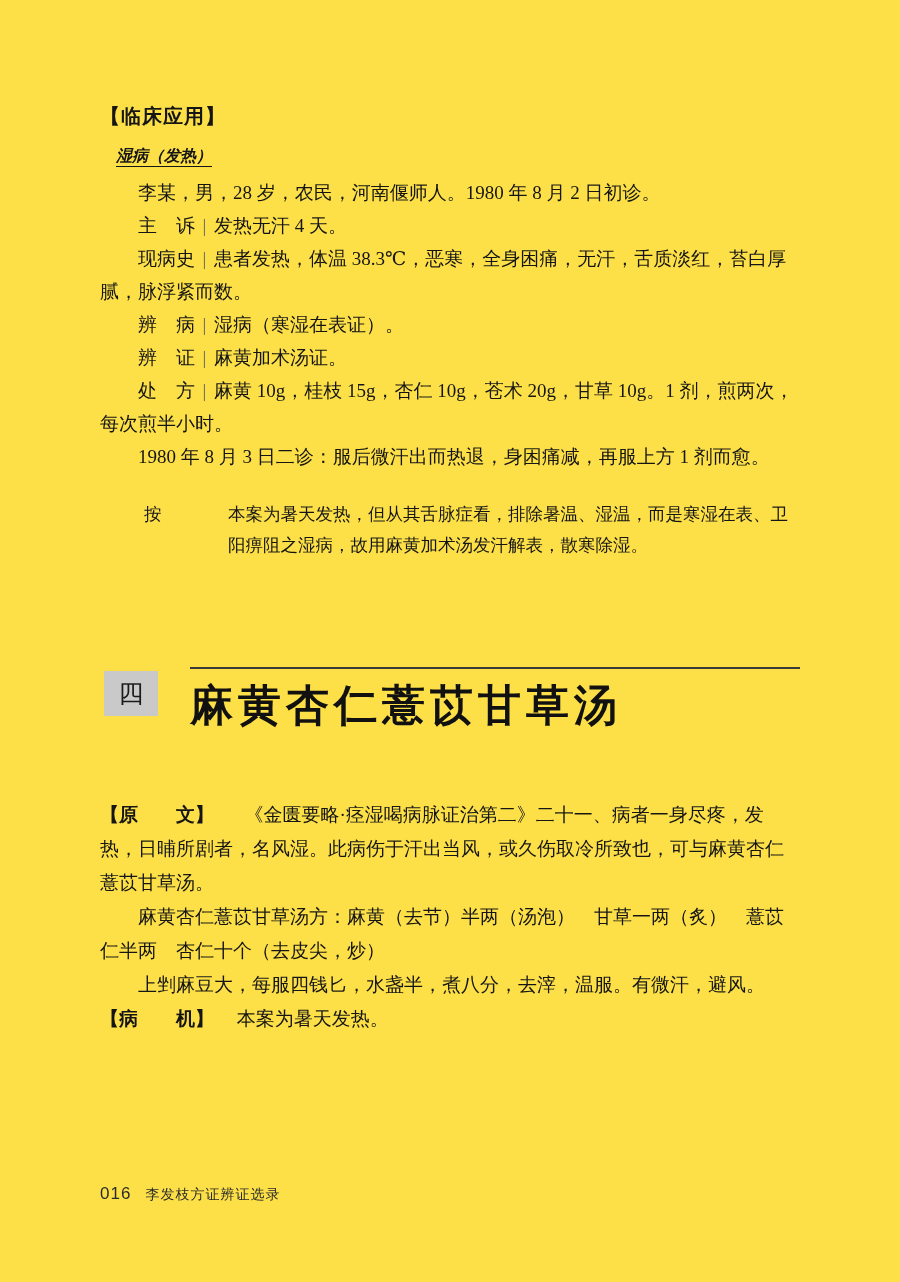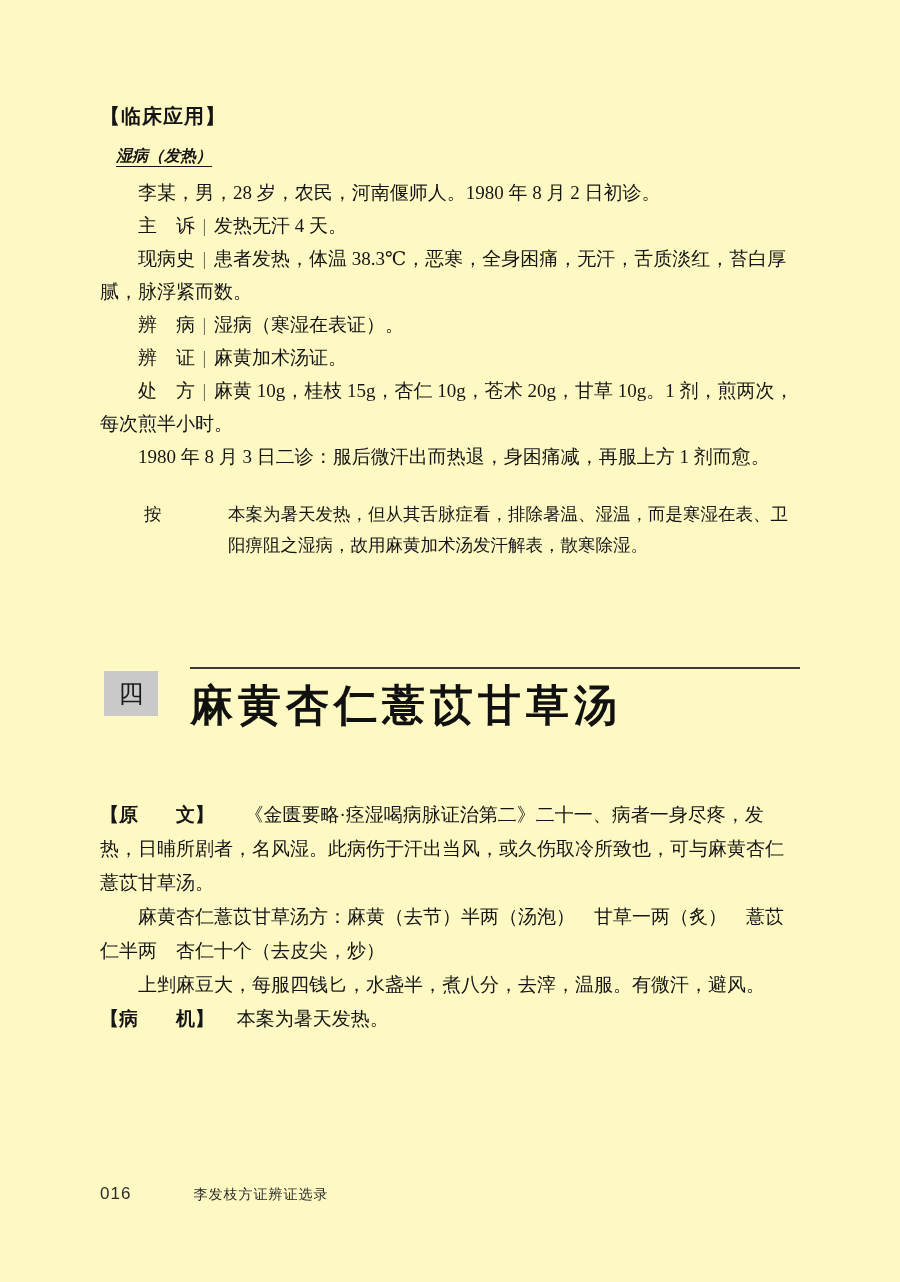--- a/index.html
+++ b/index.html
@@ -4,21 +4,21 @@
 <style>
   html, body {
     margin: 0;
     padding: 0;
     background: #ffffff;
   }
   .page {
     position: relative;
     width: 900px;
     height: 1282px;
-    background: #fef9c3;
+    background: #fde047;
     color: #151515;
     font-family: "Liberation Serif", "DejaVu Serif", serif;
     overflow: hidden;
   }
   .content {
     position: absolute;
     left: 100px;
     top: 100px;
     width: 700px;
     font-size: 19px;
@@ -114,21 +114,20 @@
   .inline-label.tight {
     padding-right: 1.2em;
   }
   .footer {
     position: absolute;
     left: 100px;
     top: 1184px;
     display: flex;
     align-items: baseline;
     color: #2b2b2b;
-    gap: 48px;
   }
   .footer-page-num {
     font-family: "Liberation Sans", "DejaVu Sans", sans-serif;
     font-size: 17px;
     letter-spacing: 1px;
     margin-right: 14px;
   }
   .footer-book-title {
     font-family: "Liberation Sans", "DejaVu Sans", sans-serif;
     font-size: 14px;

